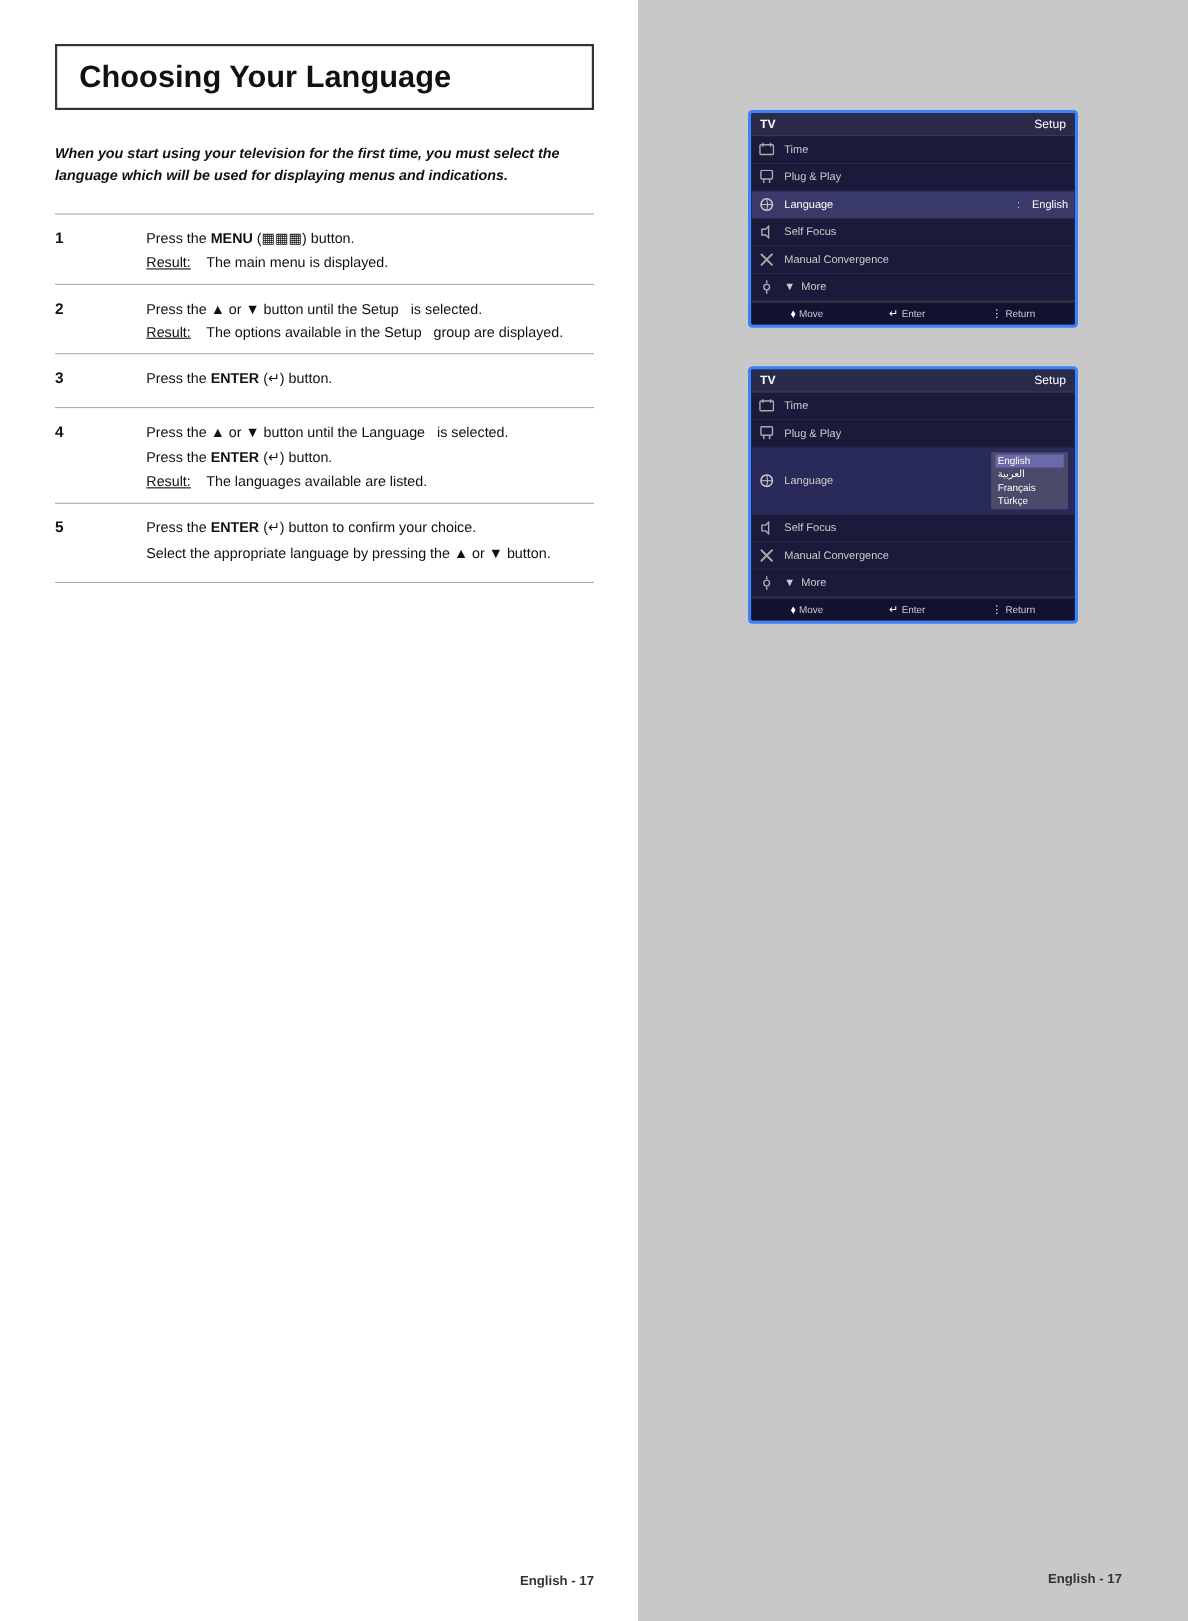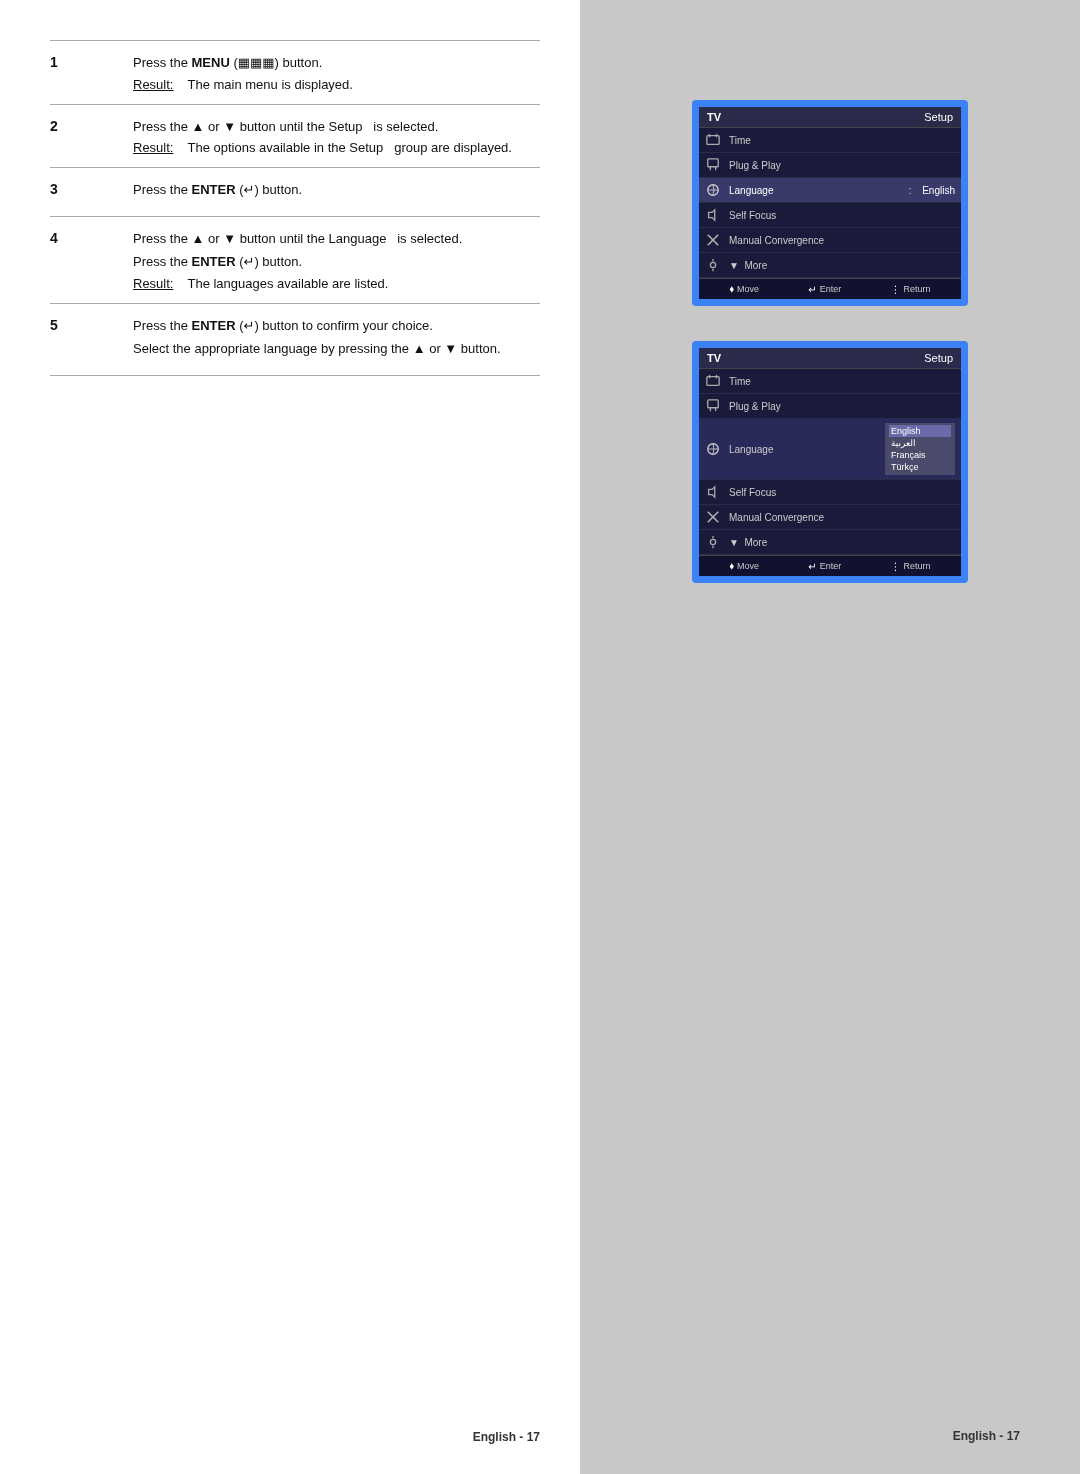--- a/index.html
+++ b/index.html
@@ -102,23 +102,23 @@
 
     .result-label {
       text-decoration: underline;
       font-weight: normal;
       white-space: nowrap;
     }
 
     
     .tv-screen {
       background: #1a1a2e;
-      border: 7px solid #3b82f6;
+      border: 3px solid #3b82f6;
       border-radius: 4px;
-      width: 276px;
+      width: 300px;
       padding: 0;
       margin-top: 30px;
       overflow: hidden;
       font-family: Arial, sans-serif;
     }
 
     .tv-header {
       display: flex;
       justify-content: space-between;
       align-items: center;
@@ -243,21 +243,25 @@
 
     .colon-separator {
       color: #ccc;
       font-size: 10px;
     }
   </style>
 </head>
 <body>
 
 <div class="main-content">
-
+  <div class="page-title-box">
+    <h1 class="page-title">Choosing Your Language</h1>
+  </div>
+
+  <p class="intro-text">When you start using your television for the first time, you must select the language which will be used for displaying menus and indications.</p>
 
   <div class="steps-container">
 
     <div class="step">
       <span class="step-number">1</span>
       <div class="step-content">
         <div class="step-text">
           Press the <b>MENU</b> (▦▦▦) button.
         </div>
         <div class="result-line">

